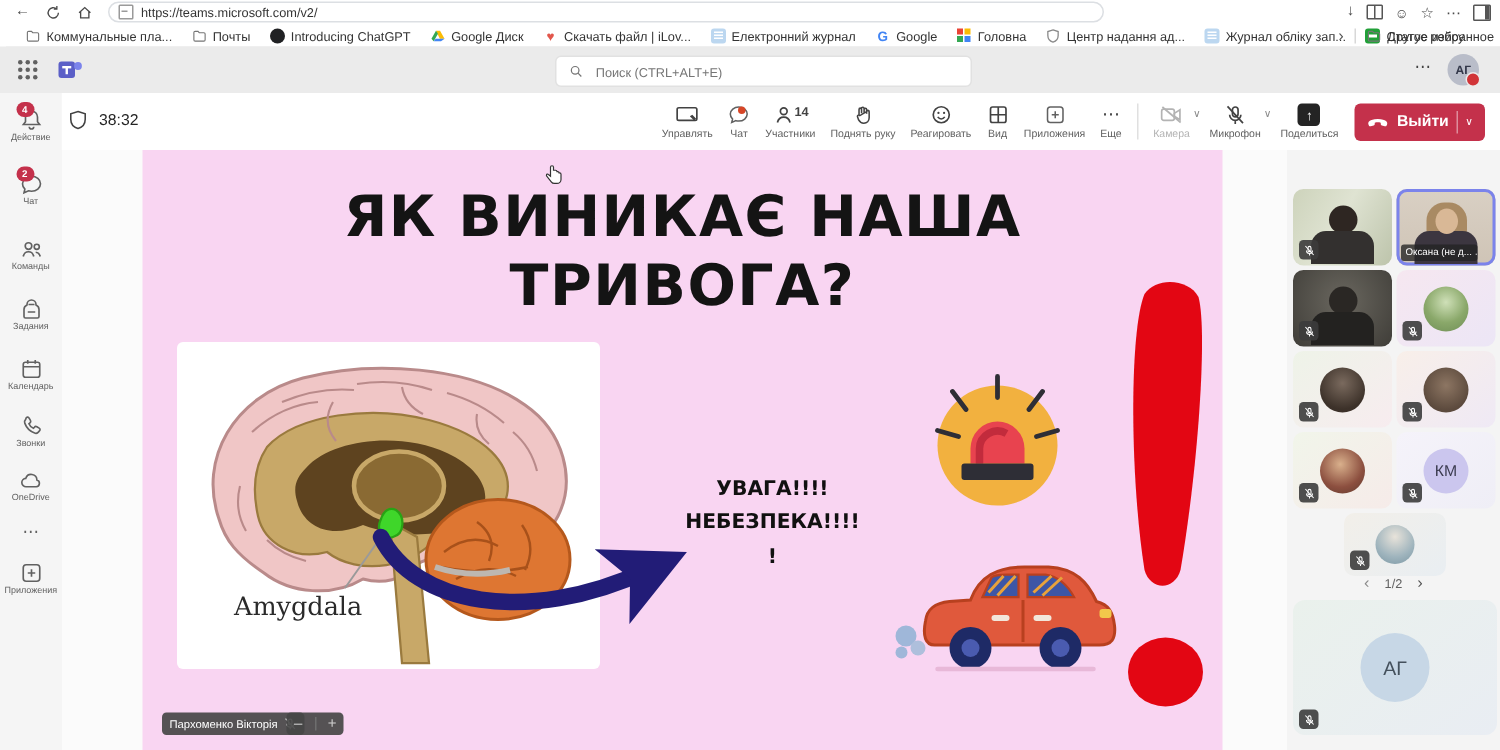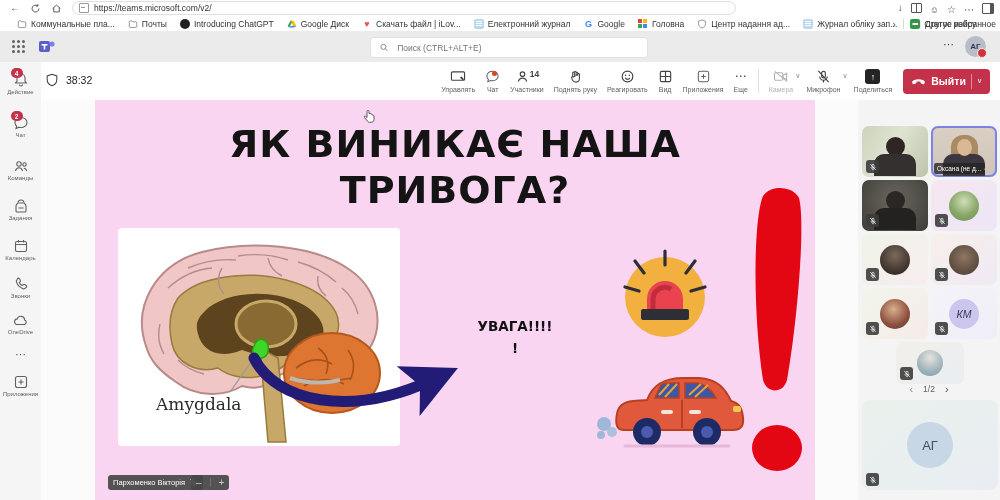--- a/index.html
+++ b/index.html
@@ -106,21 +106,21 @@
   .t2{background:linear-gradient(180deg,#d9d0c4,#cfc4b6);outline:2px solid #7b83eb;outline-offset:-2px;} .t2 .v-body{background:#3c3640;}
   .t2 .hair{position:absolute;left:20px;top:9px;width:27px;height:30px;border-radius:12px;background:#a98a63;}
   .t2 .face{position:absolute;left:26px;top:13px;width:15px;height:17px;border-radius:50%;background:#d9b896;}
   .t3{background:radial-gradient(circle at 50% 40%,#6a675f,#3f3d38);}
   .t3 .v-head{background:#2a2724;} .t3 .v-body{background:#232220;}
   .av{position:absolute;left:50%;top:50%;transform:translate(-50%,-50%);width:30px;height:30px;border-radius:50%;}
   .t4{background:linear-gradient(140deg,#f6e7f0,#ece6f6);} .t4 .av{background:radial-gradient(circle at 50% 35%,#cfe0b8 0%,#8aa86a 55%,#6e8d55 100%);}
   .t5{background:linear-gradient(140deg,#eef3e8,#f7ecef);} .t5 .av{background:radial-gradient(circle at 50% 35%,#7a6a5e 0%,#3c3129 70%);}
   .t6{background:linear-gradient(140deg,#f8efe9,#efe9f5);} .t6 .av{background:radial-gradient(circle at 50% 40%,#8d7663 0%,#5c4a3d 70%);}
   .t7{background:linear-gradient(140deg,#f1f5ea,#f6ebe9);} .t7 .av{background:radial-gradient(circle at 45% 35%,#d9b08c 0%,#8c4f3f 60%,#5f3a2e 100%);}
-  .t8{background:linear-gradient(140deg,#f5f3fa,#efeef6);} .t8 .av{background:#cbc6ee;display:flex;align-items:center;justify-content:center;font-size:10.5px;color:#3b3b4f;font-style:italic;}
+  .t8{background:linear-gradient(140deg,#f5f3fa,#efeef6);} .t8 .av{background:#cbc6ee;display:flex;align-items:center;justify-content:center;font-size:10.5px;color:#3b3b4f;}
   .t9{left:38px;top:242px;width:68px;height:42px;background:linear-gradient(140deg,#f2efe9,#e9eef2);}
   .t9 .av{width:26px;height:26px;background:radial-gradient(circle at 50% 30%,#e8e3da 0%,#9fb4bd 60%,#7b97a4 100%);}
   .pgn{position:absolute;left:0;width:142px;top:283px;display:flex;align-items:center;justify-content:center;gap:10px;font-size:8.5px;color:#616161;}
   .pg-prev::before{content:"\2039";font-size:11px;color:#8a8a8a;}
   .pg-next::before{content:"\203A";font-size:11px;color:#555;}
   .tile-big{position:absolute;left:4px;top:300px;width:136px;height:90px;border-radius:8px;background:linear-gradient(140deg,#eaf1ec,#e9edf3);overflow:hidden;cursor:pointer;}
   .tile-big .av{width:46px;height:46px;background:#c7d7e6;display:flex;align-items:center;justify-content:center;font-size:13px;color:#44505c;}
   .mic-badge{position:absolute;left:4px;bottom:4px;width:13px;height:13px;background:rgba(60,60,60,.9);border-radius:3px;display:flex;align-items:center;justify-content:center;}
   .name-pill{position:absolute;left:3px;bottom:3px;right:12px;height:11px;background:rgba(35,35,35,.78);border-radius:2px;color:#fff;font-size:6.5px;display:flex;align-items:center;padding:0 3px;white-space:nowrap;overflow:hidden;}
   .name-pill::after{content:"\22EF";margin-left:2px;font-size:6px;}
@@ -522,20 +522,21 @@
         <defs>
           <marker id="ah" markerWidth="5" markerHeight="5" refX="2.4" refY="2.5" orient="auto">
             <path d="M0 0 L5 2.5 L0 5 L1.2 2.5 Z" fill="#221c77"></path>
           </marker>
         </defs>
         <path d="M14 18 C36 62 110 78 192 40" fill="none" stroke="#221c77" stroke-width="11" stroke-linecap="round" marker-end="url(#ah)"></path>
       </svg>
 
       <div class="warn">
         <div>УВАГА!!!!</div>
+        <div>НЕБЕЗПЕКА!!!!</div>
         <div>!</div>
       </div>
 
       <svg class="siren-svg" width="100" height="100" viewBox="0 0 100 100">
         <circle cx="50" cy="52" r="40" fill="#f2b13f"></circle>
         <path d="M50 6 v14 M20 16 l9 12 M80 16 l-9 12 M10 42 l14 4 M90 42 l-14 4" stroke="#2e2e36" stroke-width="3.2" stroke-linecap="round"></path>
         <path d="M32 64 v-10 a18 18 0 0 1 36 0 v10 z" fill="#e8434f"></path>
         <path d="M38 64 v-10 a12 12 0 0 1 18 -10" fill="none" stroke="#c22b3c" stroke-width="5"></path>
         <rect x="26" y="64" width="48" height="11" rx="2" fill="#2e2e36"></rect>
       </svg>

